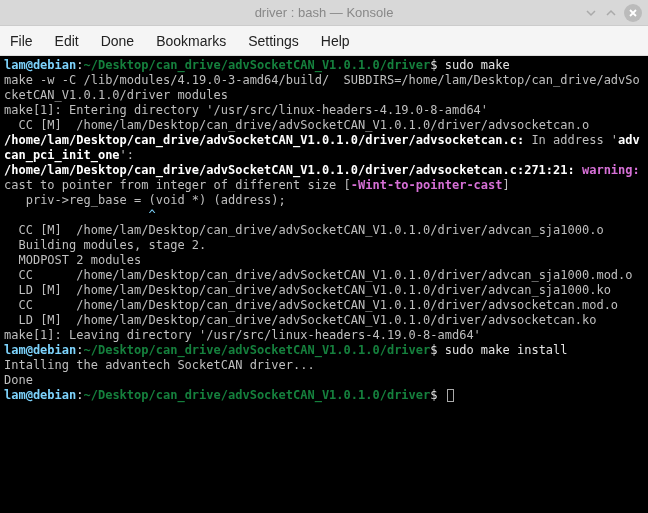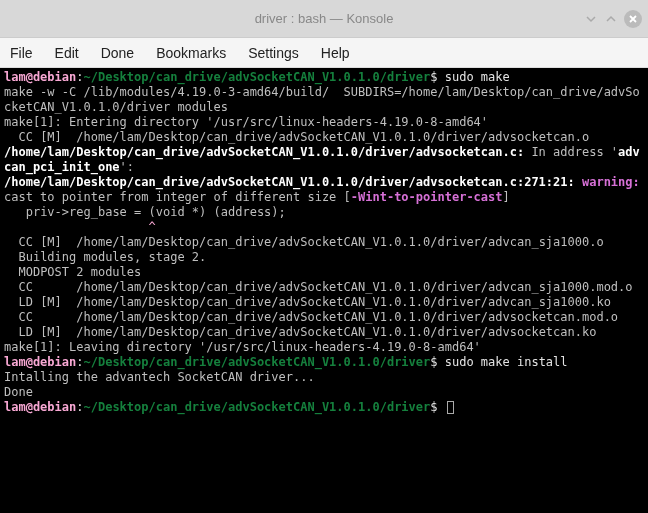--- a/index.html
+++ b/index.html
@@ -11,21 +11,21 @@
     overflow: hidden;
   }
   .window {
     width: 648px;
     height: 513px;
     display: flex;
     flex-direction: column;
     background: #f0f0f0;
   }
   .titlebar {
-    height: 38px;
+    height: 26px;
     background: #d8d8d8;
     display: flex;
     align-items: center;
     justify-content: center;
     position: relative;
     font-size: 13px;
     color: #888;
     border-bottom: 1px solid #ccc;
   }
   .titlebar-controls {
@@ -71,21 +71,21 @@
     background: #000;
     color: #ccc;
     font-family: "DejaVu Sans Mono","Menlo","Consolas",monospace;
     font-size: 12px;
     line-height: 15px;
     padding: 2px 4px;
     white-space: pre-wrap;
     word-break: break-all;
     overflow: hidden;
   }
-  .c-green { color: #f9a8d4; }
+  .c-green { color: #7dd3fc; }
   .c-blue  { color: #15803d; }
   .c-white { color: #e4e4e4; }
   .c-gray  { color: #bfbfbf; }
   .c-bold  { font-weight: bold; }
   .c-magenta { color: #d670d6; }
   .c-boldwhite { color: #fff; font-weight: bold; margin-top: 45px; }
   .cursor-block {
     display:inline-block;
     width: 7px;
     height: 13px;

